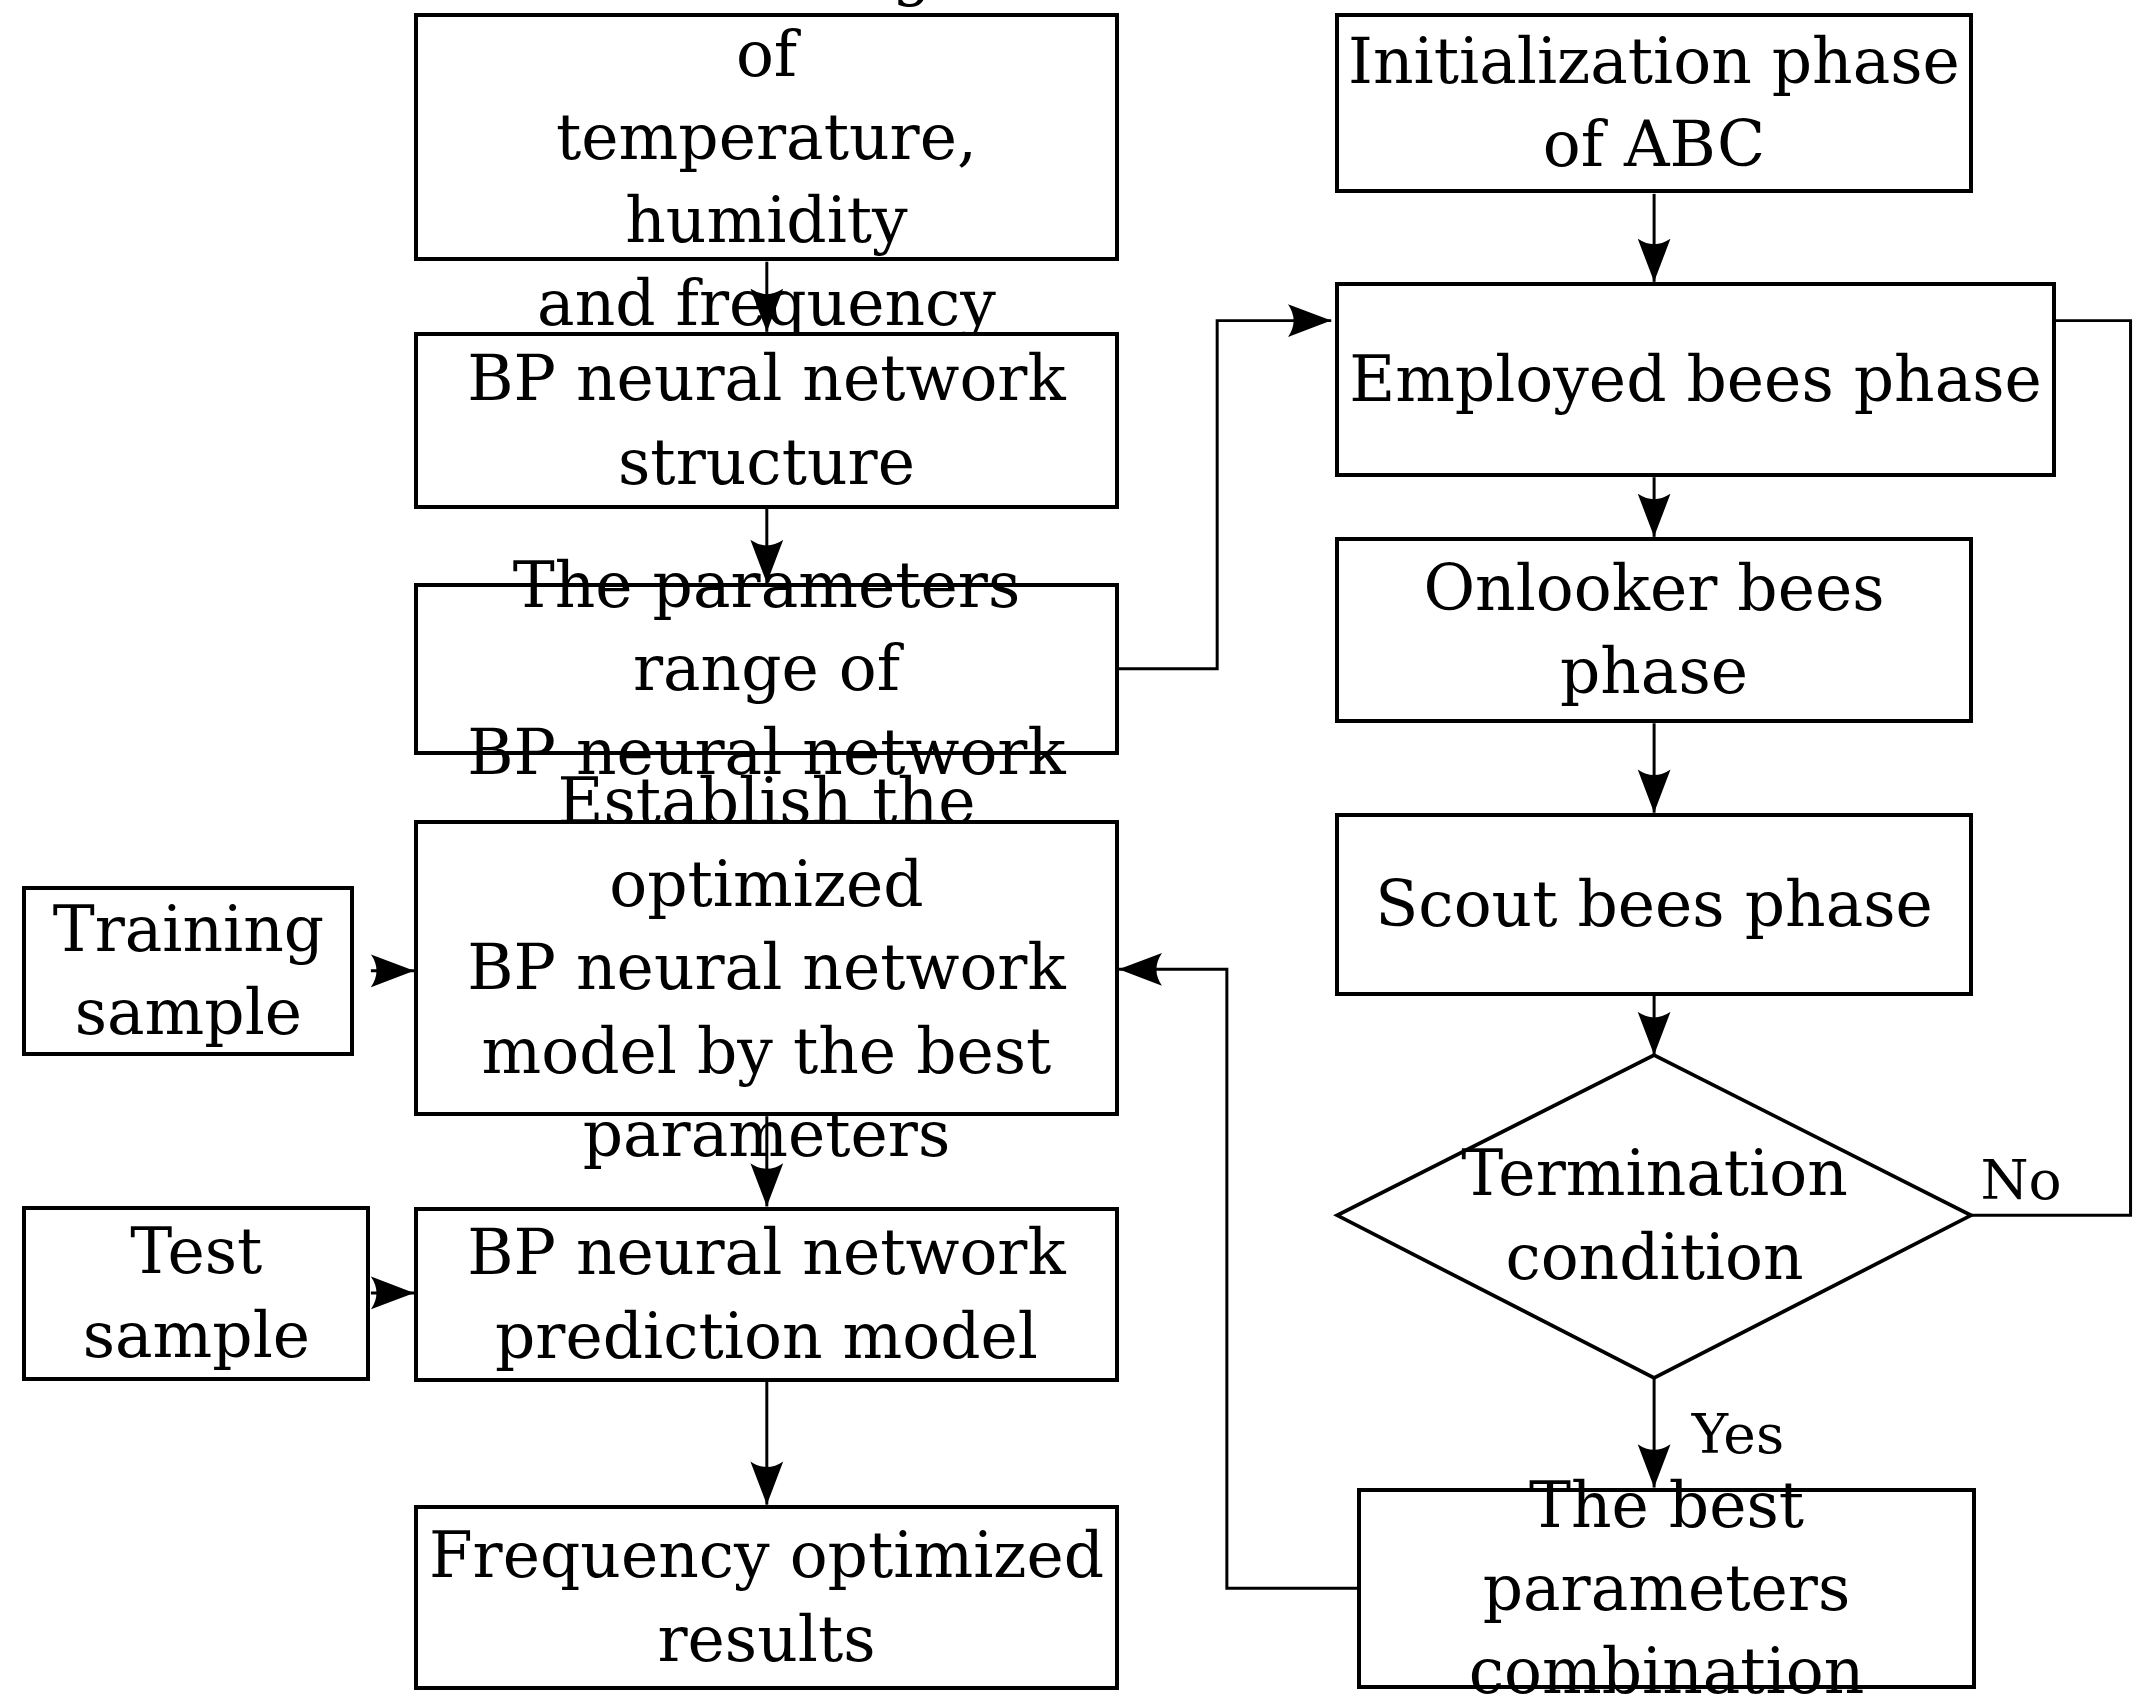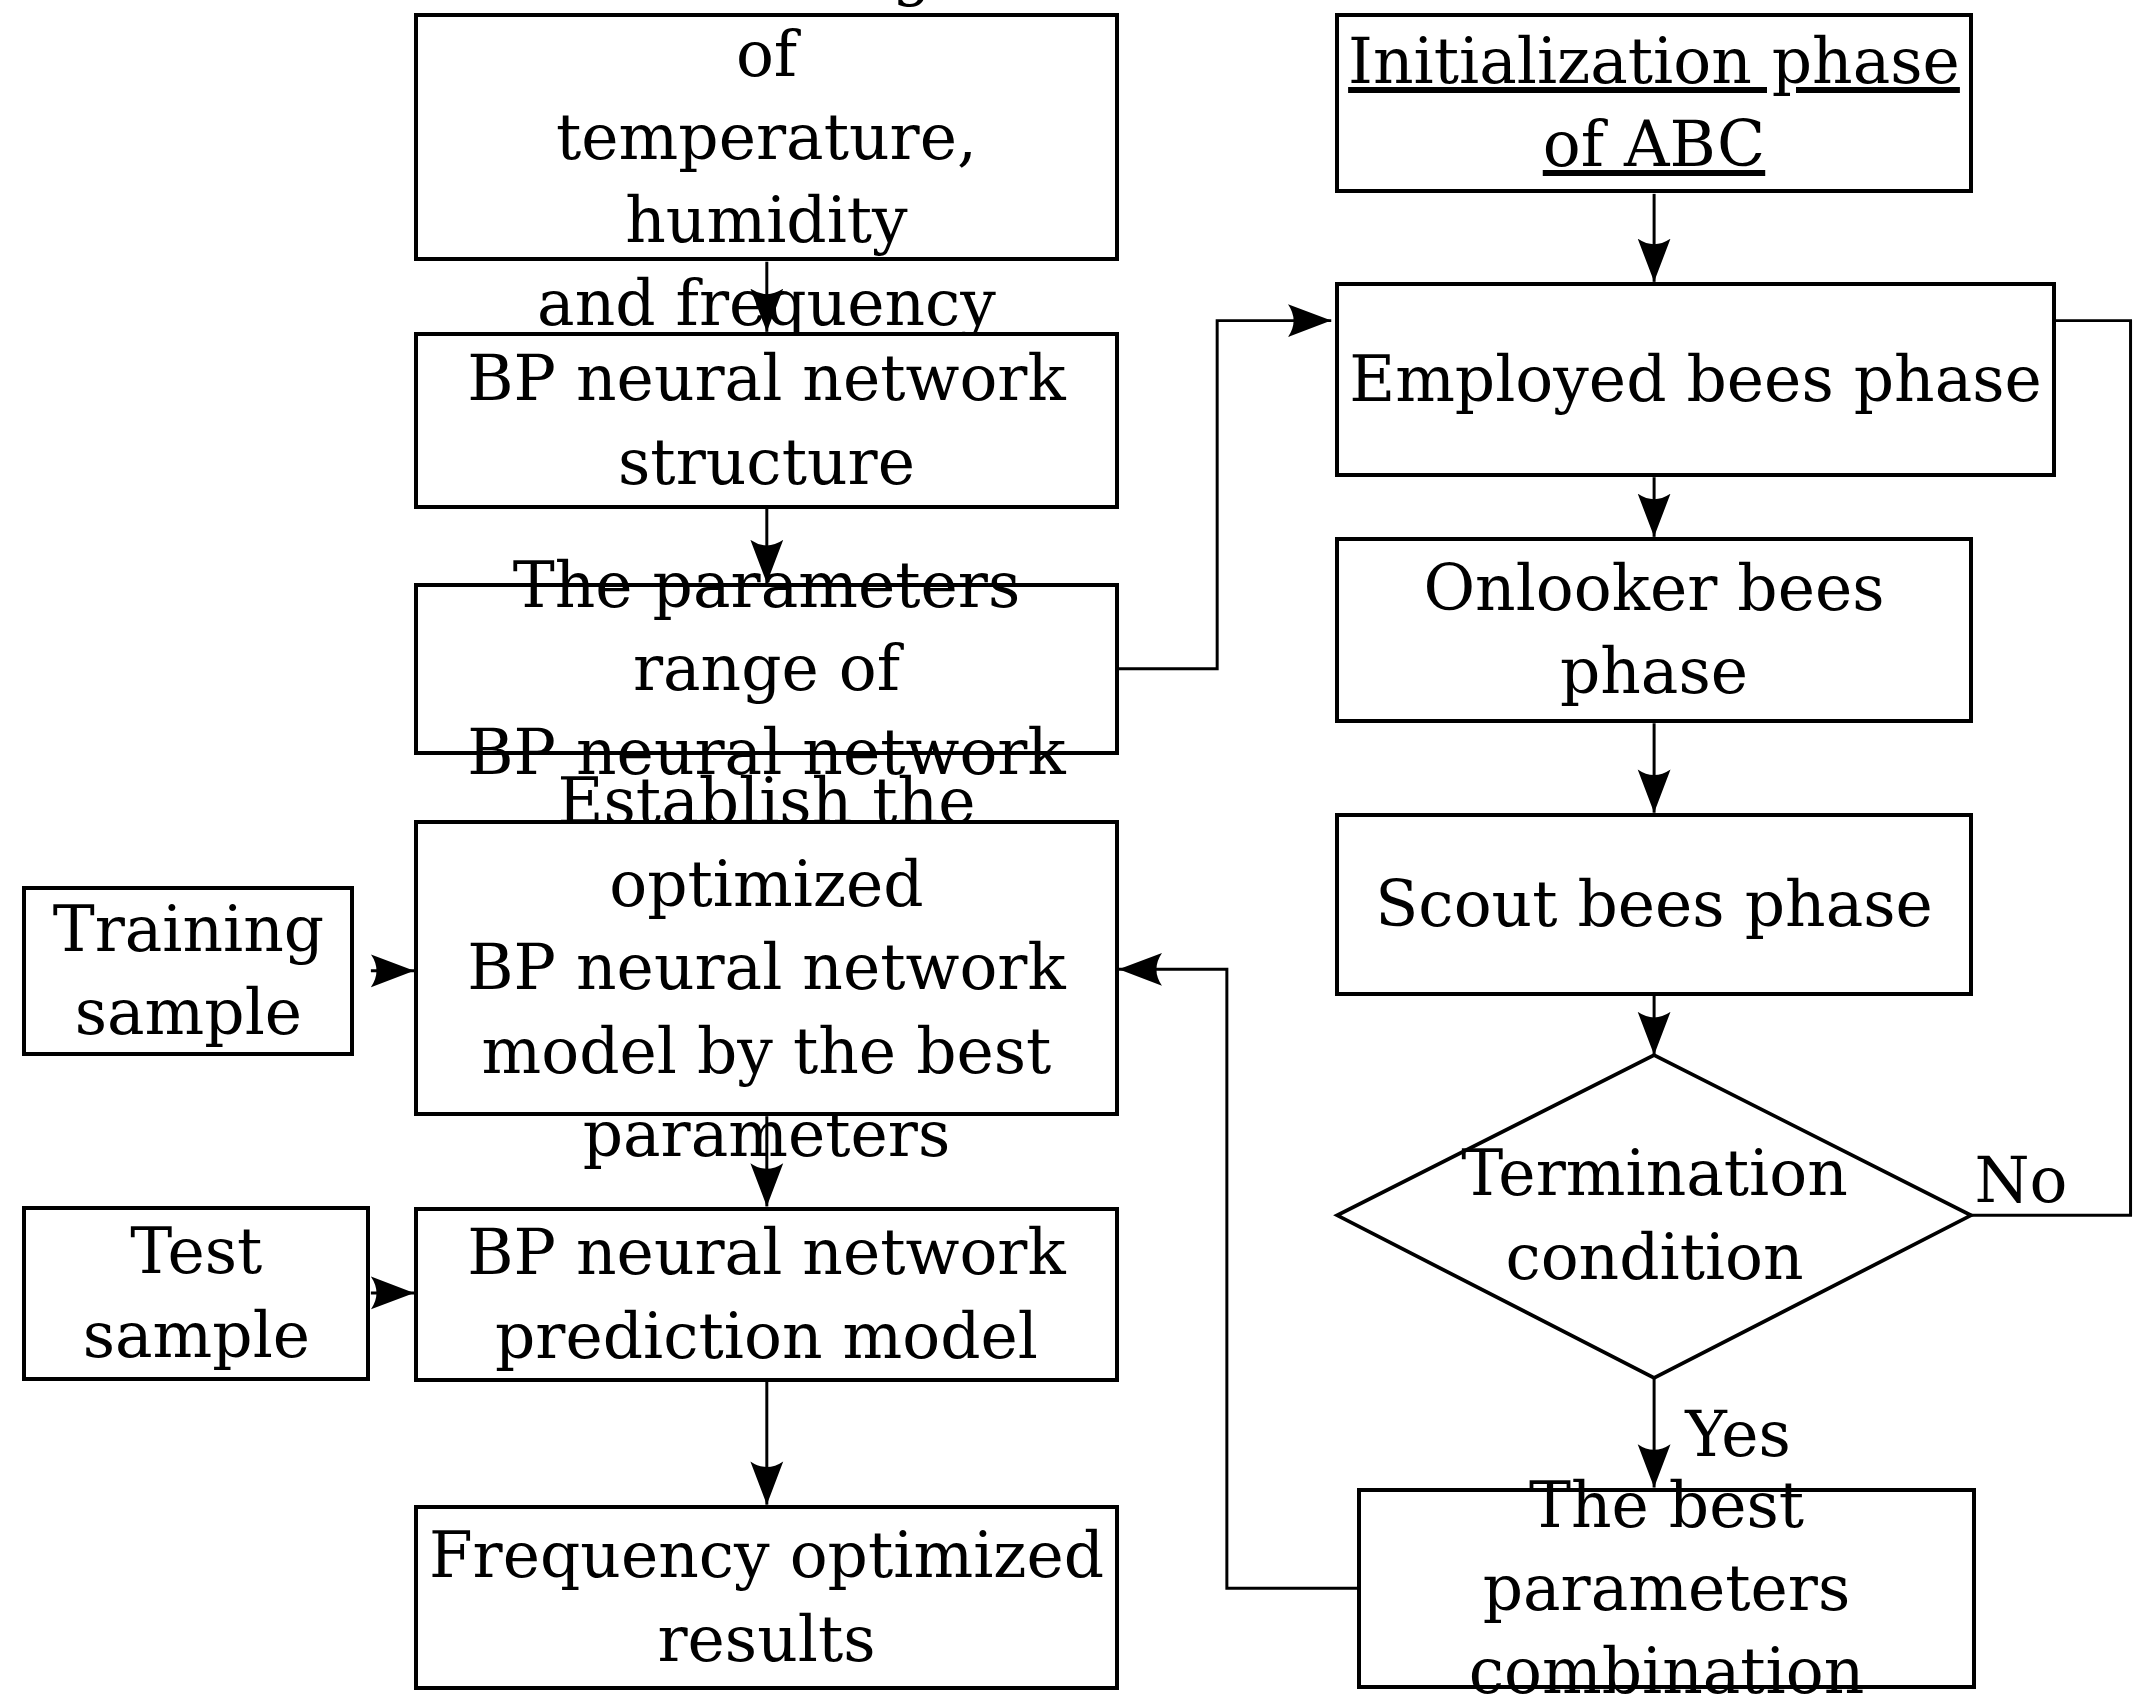--- a/index.html
+++ b/index.html
@@ -36,21 +36,21 @@
     white-space: pre-line;
     font-size: 63px;
     line-height: 1.32;
     color: #000000;
   }
   .edge-label {
     position: absolute;
     display: flex;
     align-items: center;
     justify-content: center;
-    font-size: 63px;
+    font-size: 55px;
     line-height: 1;
     color: #000000;
   }
 </style>
 </head>
 <body>
 
 <div class="figure">
 
   <svg class="wires" viewBox="0 0 2884 2284" xmlns="http://www.w3.org/2000/svg">
@@ -115,21 +115,21 @@
   <div class="node" style="left:414px; top:1207px; width:705px; height:175px;">
     <span class="node-label">BP neural network
 prediction model</span>
   </div>
 
   <div class="node" style="left:414px; top:1505px; width:705px; height:185px;">
     <span class="node-label">Frequency optimized
 results</span>
   </div>
 
-  <div class="node" style="left:1335px; top:13.4px; width:638px; height:180px;text-decoration:underline;">
+  <div class="node" style="left:1335px; top:13.4px; width:638px; height:180px;">
     <span class="node-label">Initialization phase
 of ABC</span>
   </div>
 
   <div class="node" style="left:1335px; top:282px; width:721px; height:195px;">
     <span class="node-label">Employed bees phase</span>
   </div>
 
   <div class="node" style="left:1335px; top:537px; width:638px; height:186px;">
     <span class="node-label">Onlooker bees phase</span>

